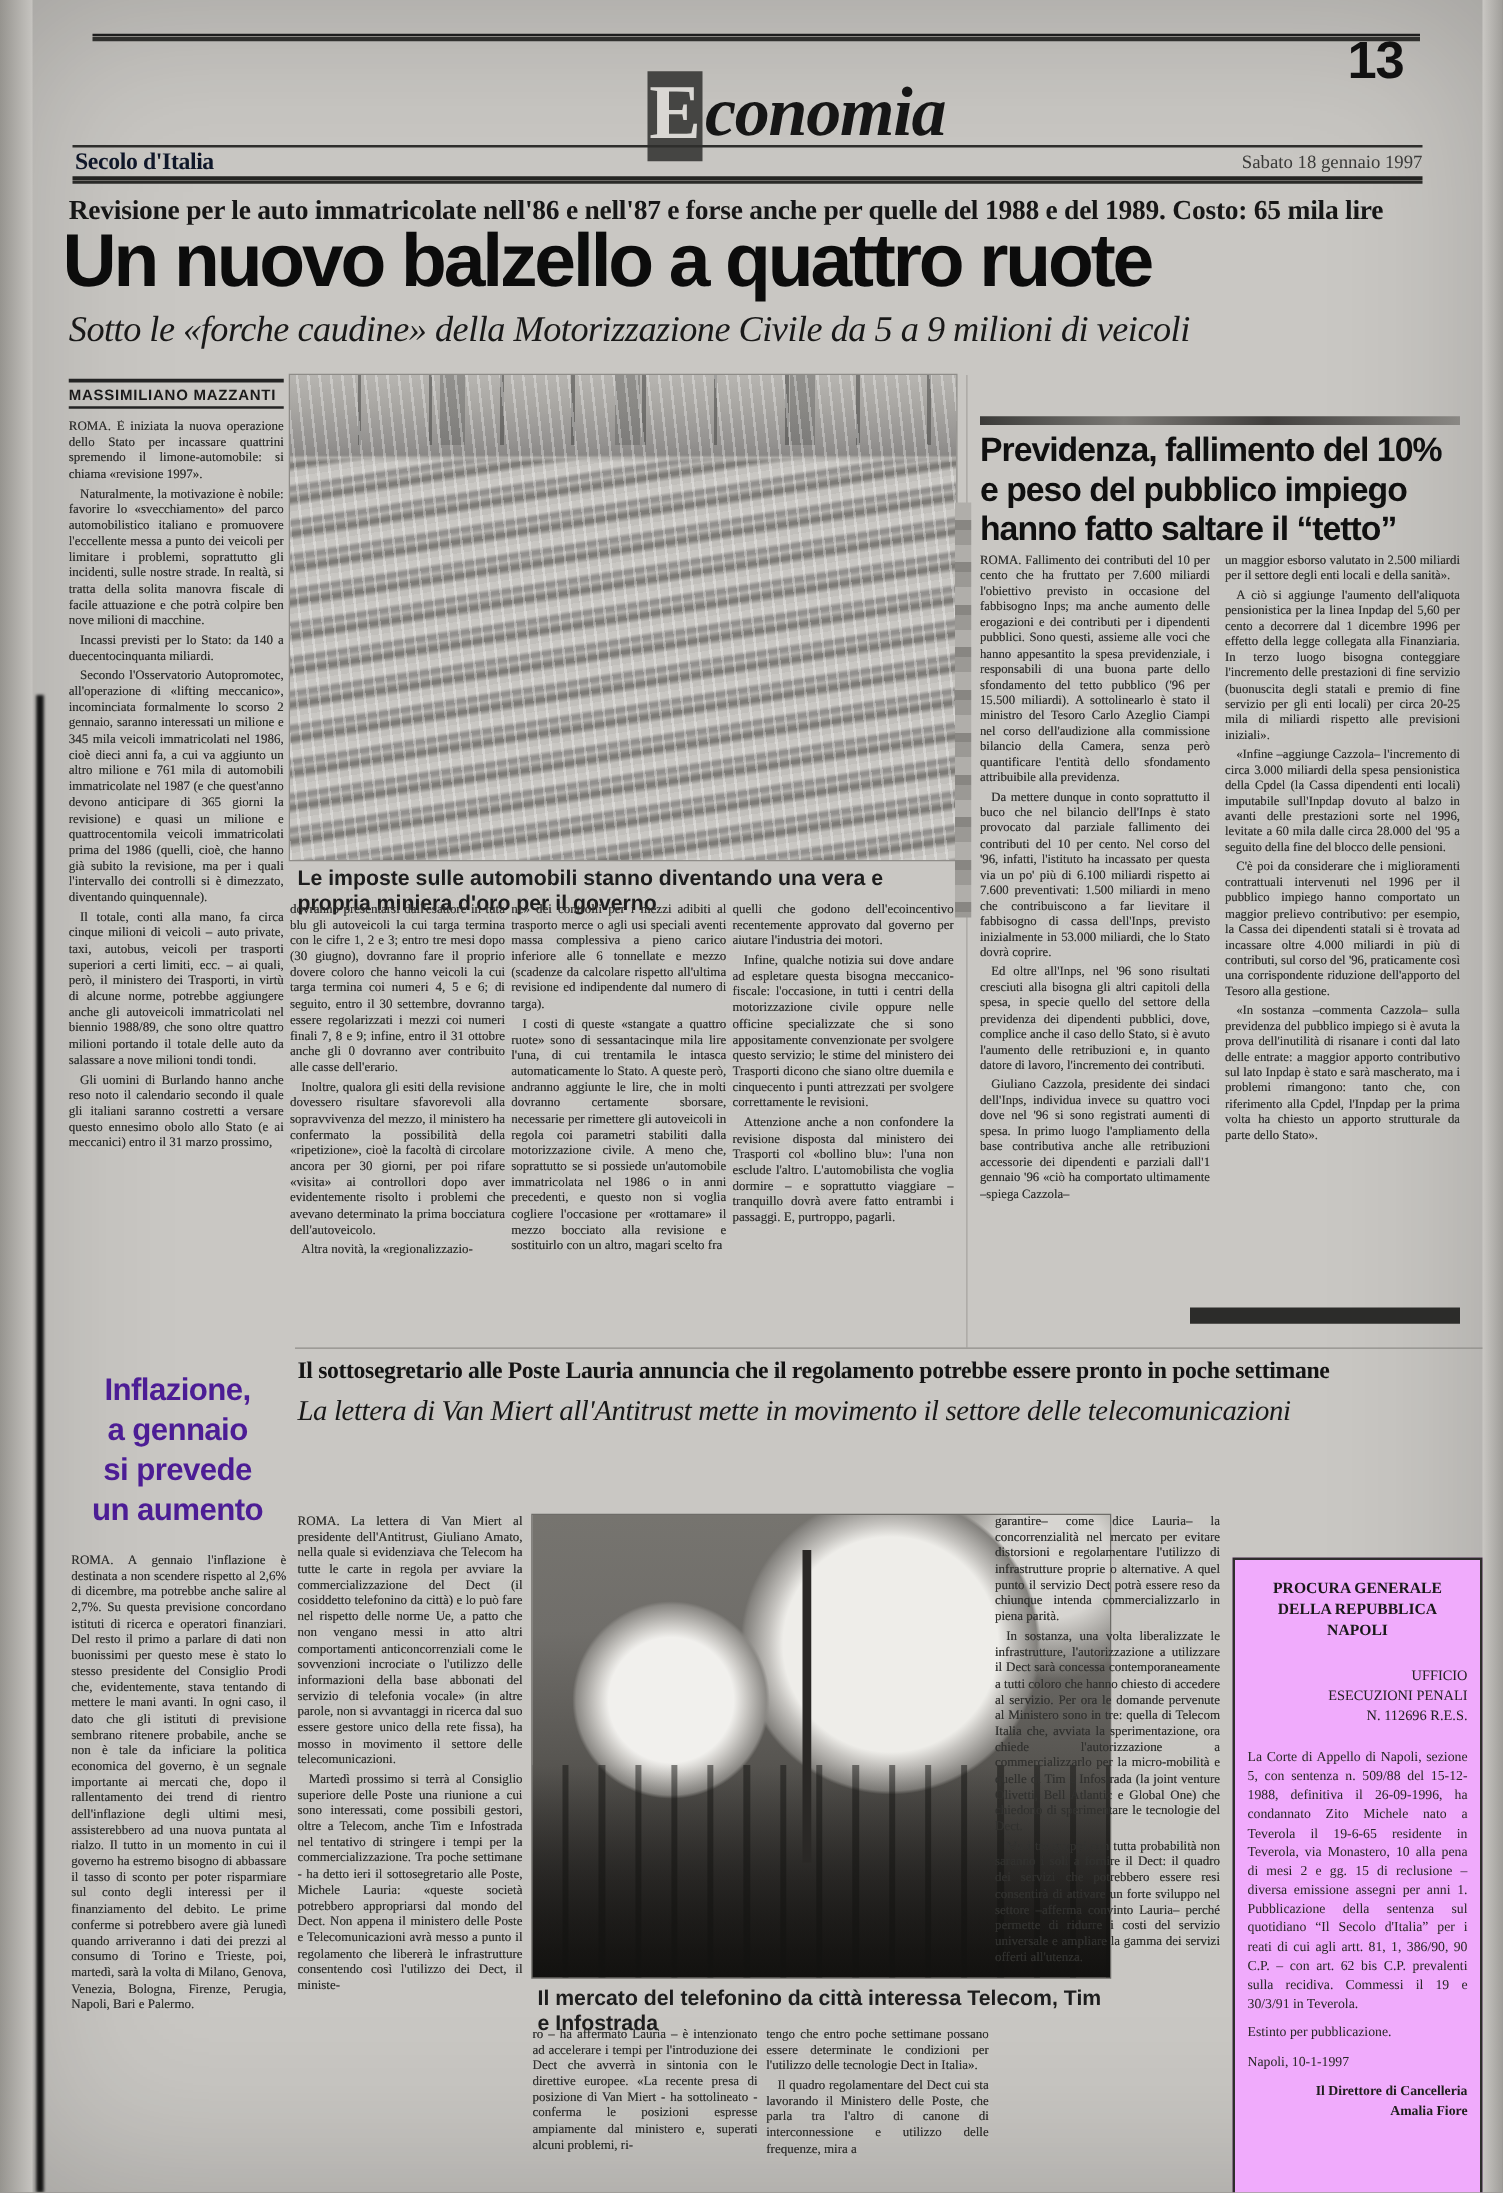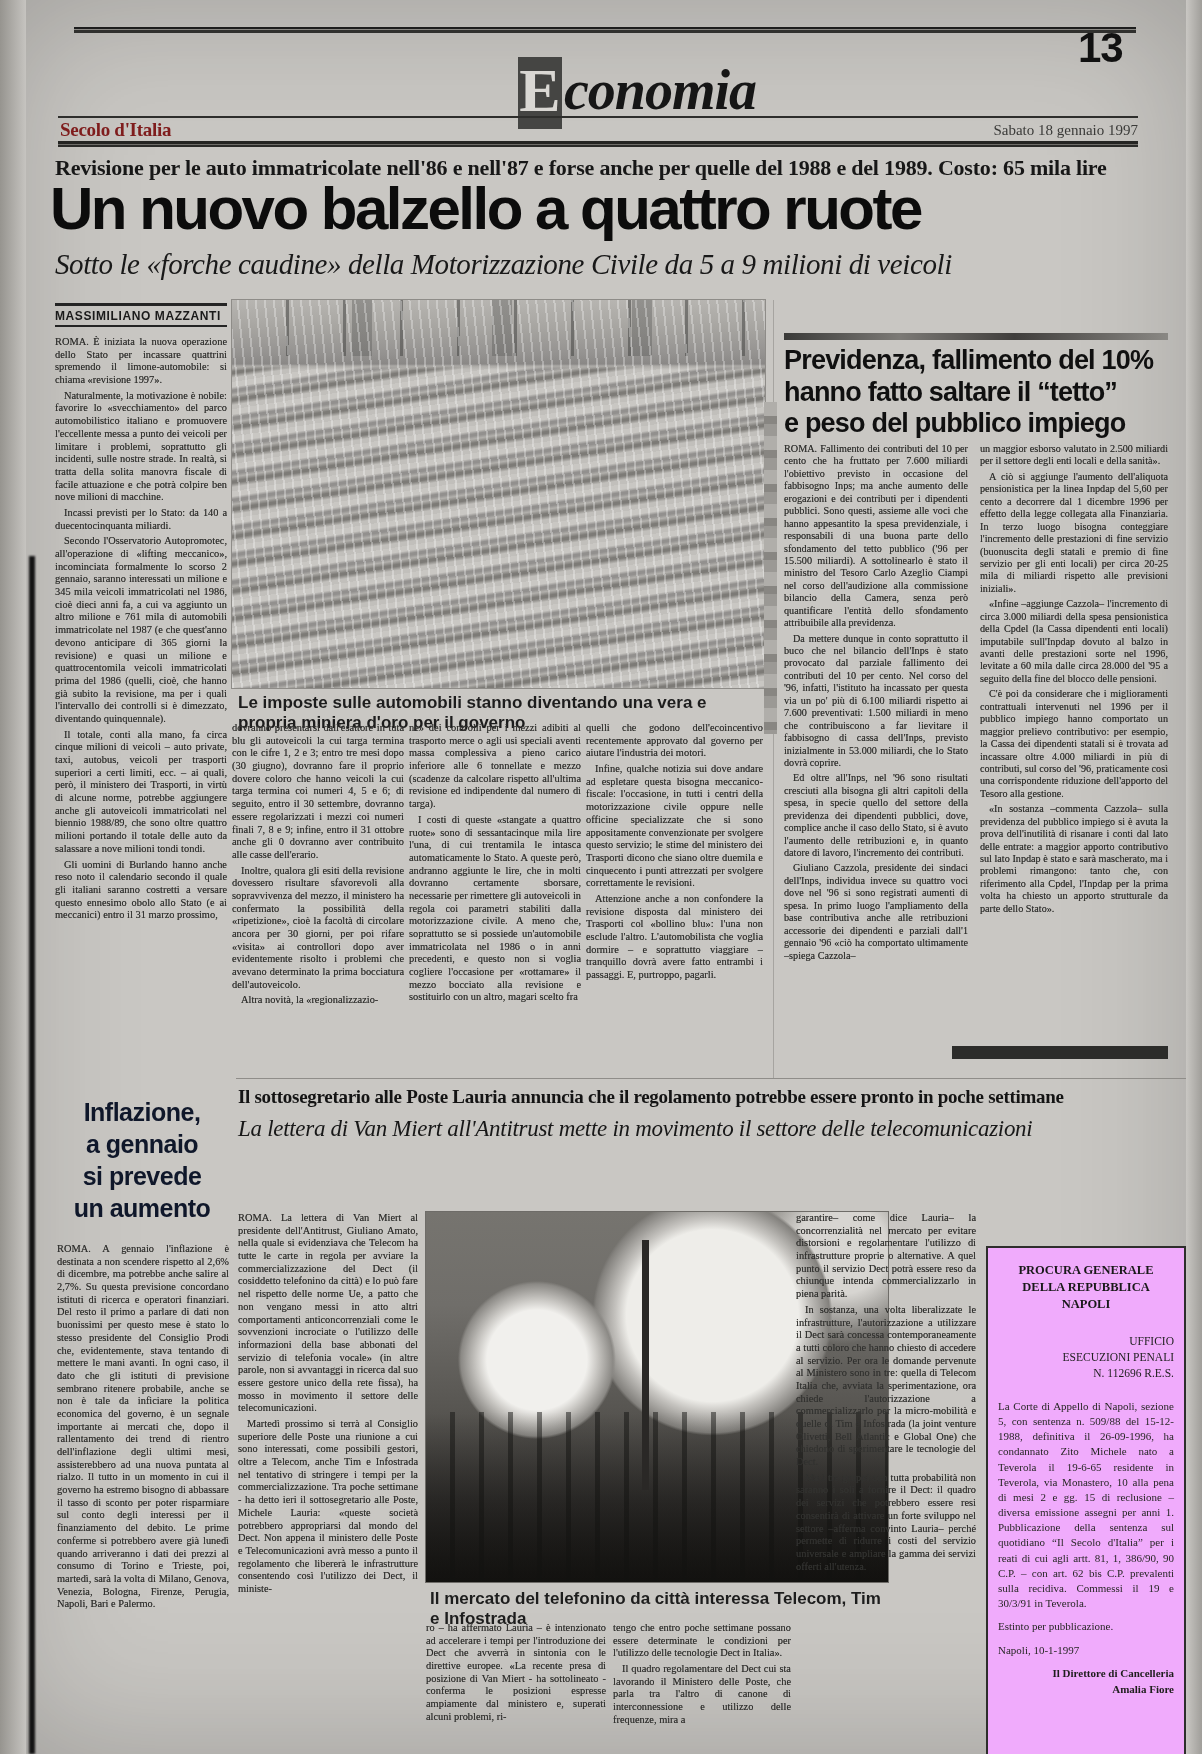--- a/index.html
+++ b/index.html
@@ -18,21 +18,21 @@
      background:linear-gradient(180deg,#242422 0 3px,#6e6c68 3px 4px,#2a2a28 4px 6px);}
   
   .e-block{left:518px;top:57px;width:44px;height:72px;background:#454543;
      color:#d9d7d3;font-family:"Liberation Serif",serif;font-weight:bold;
      font-size:62px;line-height:66px;text-align:center;}
   .economia{left:564px;top:58px;font-family:"Liberation Serif",serif;font-style:italic;
      font-weight:bold;font-size:56px;color:#161616;letter-spacing:-1px;}
   .page-number{left:1078px;top:24px;font-family:"Liberation Sans",sans-serif;
      font-weight:bold;font-size:42px;color:#111;letter-spacing:-1px;}
   .masthead{left:60px;top:119px;font-family:"Liberation Serif",serif;font-weight:bold;
-     font-size:19px;color:#7f1d1d;letter-spacing:-0.3px;}
+     font-size:19px;color:#0f172a;letter-spacing:-0.3px;}
   .dateline{left:860px;top:122px;width:278px;text-align:right;font-size:15px;color:#3a3a38;}
   
   .kicker{left:55px;top:155px;width:1095px;font-size:22px;font-weight:600;color:#171717;
      letter-spacing:-0.2px;white-space:nowrap;}
   .headline{left:50px;top:174px;width:1120px;font-family:"Liberation Sans",sans-serif;
      font-weight:bold;font-size:60px;letter-spacing:-2.5px;color:#0c0c0c;white-space:nowrap;}
   .subhead{left:55px;top:248px;width:1100px;font-style:italic;font-size:29px;color:#191919;
      letter-spacing:-0.4px;white-space:nowrap;}
   
   .byline-wrap{left:55px;top:303px;width:172px;}
@@ -76,21 +76,21 @@
   .pv-headline{left:784px;top:345px;width:400px;font-family:"Liberation Sans",sans-serif;
      font-weight:bold;font-size:27px;line-height:1.17;letter-spacing:-0.8px;color:#101010;}
   .pv-headline p{margin:0;}
   .c-pv1{left:784px;top:443px;width:184px;height:600px;font-size:10.2px;}
   .c-pv2{left:980px;top:443px;width:188px;height:600px;font-size:10.2px;}
   .pv-bar{left:952px;top:1046px;width:216px;height:13px;background:#2c2c2a;filter:blur(.4px);}
   
   .low-rule{left:236px;top:1078px;width:950px;height:1px;background:#8f8d89;}
   
   .inf-head{left:52px;top:1096px;width:180px;text-align:center;font-family:"Liberation Sans",sans-serif;
-     font-weight:bold;font-size:25px;line-height:1.28;letter-spacing:-0.5px;color:#0f172a;}
+     font-weight:bold;font-size:25px;line-height:1.28;letter-spacing:-0.5px;color:#4c1d95;}
   .inf-head p{margin:0;}
   .c-inf{left:57px;top:1243px;width:172px;height:402px;}
   
   .d-kicker{left:238px;top:1086px;width:780px;font-size:19px;font-weight:600;color:#141414;
      letter-spacing:-0.3px;white-space:nowrap;}
   .d-headline{left:236px;top:1103px;width:800px;font-family:"Liberation Sans",sans-serif;
      font-weight:bold;font-size:42px;letter-spacing:-2px;color:#0d0d0d;white-space:nowrap;}
   .d-subhead{left:238px;top:1116px;width:790px;font-style:italic;font-size:23px;color:#181818;
      letter-spacing:-0.3px;white-space:nowrap;}
   .c-d1{left:238px;top:1212px;width:180px;height:542px;}
@@ -184,22 +184,22 @@
       <p>Infine, qualche notizia sui dove andare ad espletare questa bisogna meccanico-fiscale: l'occasione, in tutti i centri della motorizzazione civile oppure nelle officine specializzate che si sono appositamente convenzionate per svolgere questo servizio; le stime del ministero dei Trasporti dicono che siano oltre duemila e cinquecento i punti attrezzati per svolgere correttamente le revisioni.</p>
       <p>Attenzione anche a non confondere la revisione disposta dal ministero dei Trasporti col «bollino blu»: l'una non esclude l'altro. L'automobilista che voglia dormire – e soprattutto viaggiare – tranquillo dovrà avere fatto entrambi i passaggi. E, purtroppo, pagarli.</p>
     </div>
 
   <div class="abs vrule"></div>
   <div class="abs photo-strip"></div>
 
   <div class="abs pv-rule"></div>
   <div class="abs pv-headline">
       <p>Previdenza, fallimento del 10%</p>
+      <p>e peso del pubblico impiego</p>
       <p>hanno fatto saltare il “tetto”</p>
-      <p>e peso del pubblico impiego</p>
     </div>
   <div class="abs col c-pv1">
       <p>ROMA. Fallimento dei contributi del 10 per cento che ha fruttato per 7.600 miliardi l'obiettivo previsto in occasione del fabbisogno Inps; ma anche aumento delle erogazioni e dei contributi per i dipendenti pubblici. Sono questi, assieme alle voci che hanno appesantito la spesa previdenziale, i responsabili di una buona parte dello sfondamento del tetto pubblico ('96 per 15.500 miliardi). A sottolinearlo è stato il ministro del Tesoro Carlo Azeglio Ciampi nel corso dell'audizione alla commissione bilancio della Camera, senza però quantificare l'entità dello sfondamento attribuibile alla previdenza.</p>
       <p>Da mettere dunque in conto soprattutto il buco che nel bilancio dell'Inps è stato provocato dal parziale fallimento dei contributi del 10 per cento. Nel corso del '96, infatti, l'istituto ha incassato per questa via un po' più di 6.100 miliardi rispetto ai 7.600 preventivati: 1.500 miliardi in meno che contribuiscono a far lievitare il fabbisogno di cassa dell'Inps, previsto inizialmente in 53.000 miliardi, che lo Stato dovrà coprire.</p>
       <p>Ed oltre all'Inps, nel '96 sono risultati cresciuti alla bisogna gli altri capitoli della spesa, in specie quello del settore della previdenza dei dipendenti pubblici, dove, complice anche il caso dello Stato, si è avuto l'aumento delle retribuzioni e, in quanto datore di lavoro, l'incremento dei contributi.</p>
       <p>Giuliano Cazzola, presidente dei sindaci dell'Inps, individua invece su quattro voci dove nel '96 si sono registrati aumenti di spesa. In primo luogo l'ampliamento della base contributiva anche alle retribuzioni accessorie dei dipendenti e parziali dall'1 gennaio '96 «ciò ha comportato ultimamente –spiega Cazzola–</p>
     </div>
   <div class="abs col c-pv2">
       <p>un maggior esborso valutato in 2.500 miliardi per il settore degli enti locali e della sanità».</p>
       <p>A ciò si aggiunge l'aumento dell'aliquota pensionistica per la linea Inpdap del 5,60 per cento a decorrere dal 1 dicembre 1996 per effetto della legge collegata alla Finanziaria. In terzo luogo bisogna conteggiare l'incremento delle prestazioni di fine servizio (buonuscita degli statali e premio di fine servizio per gli enti locali) per circa 20-25 mila di miliardi rispetto alle previsioni iniziali».</p>

